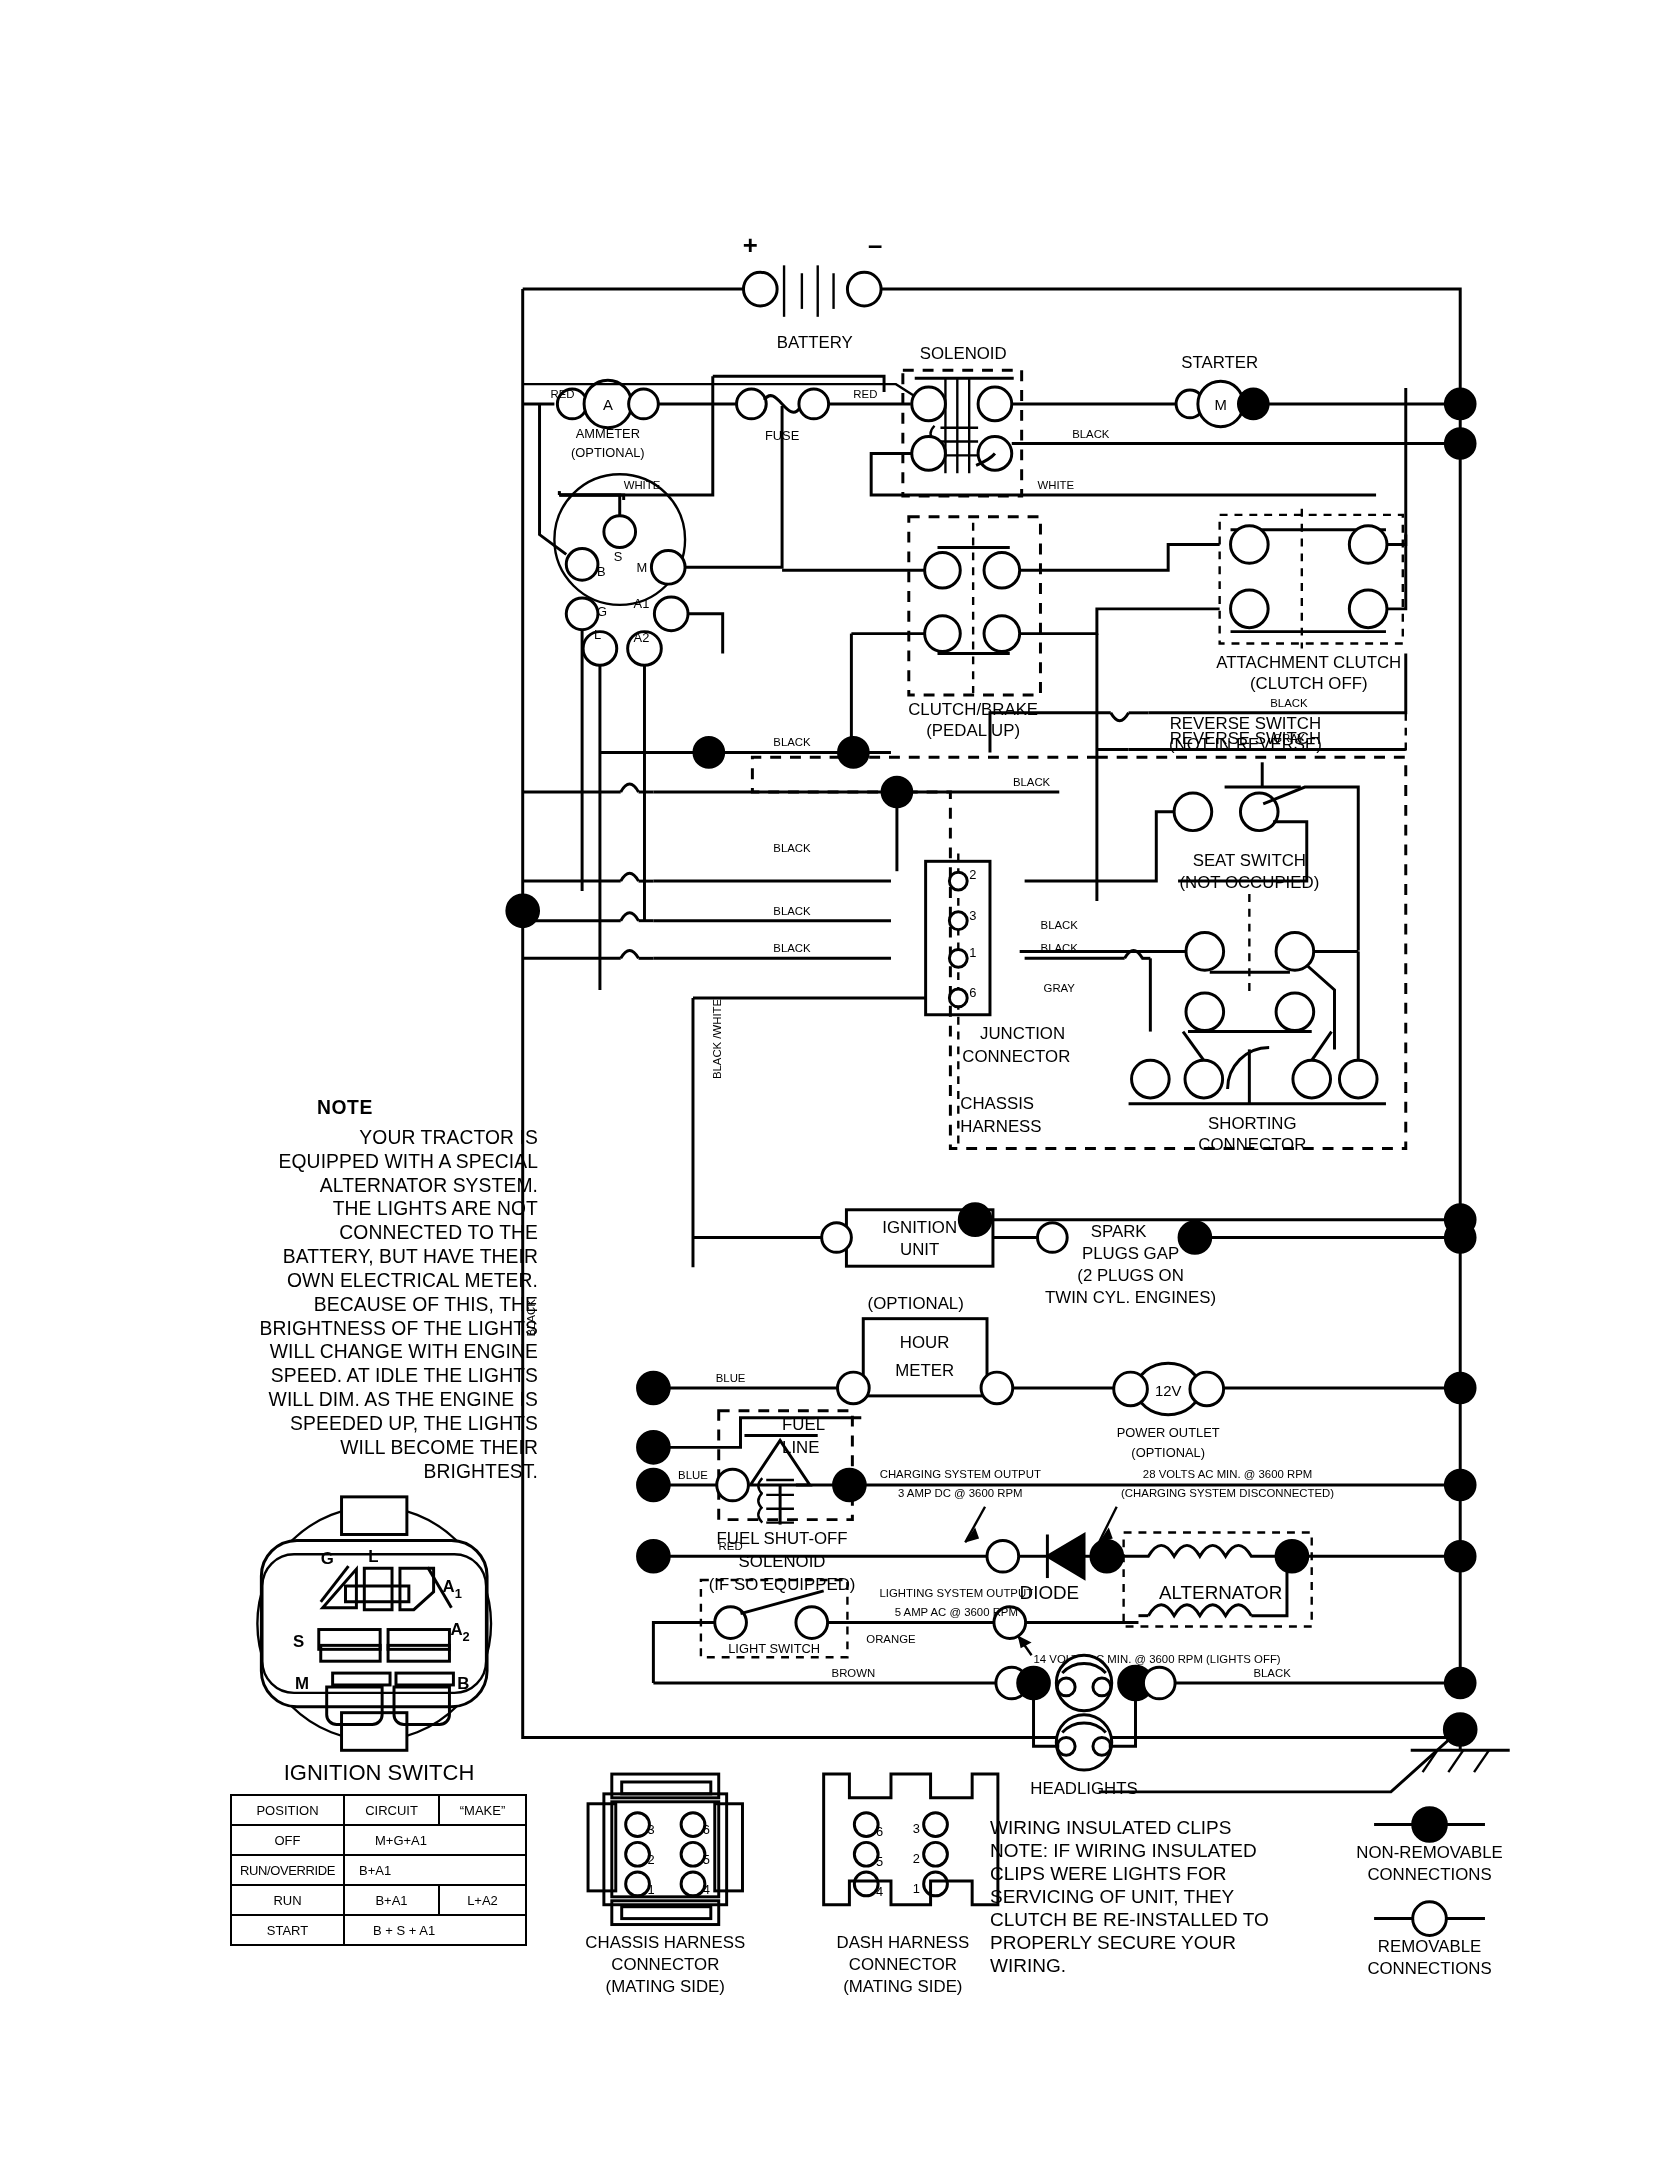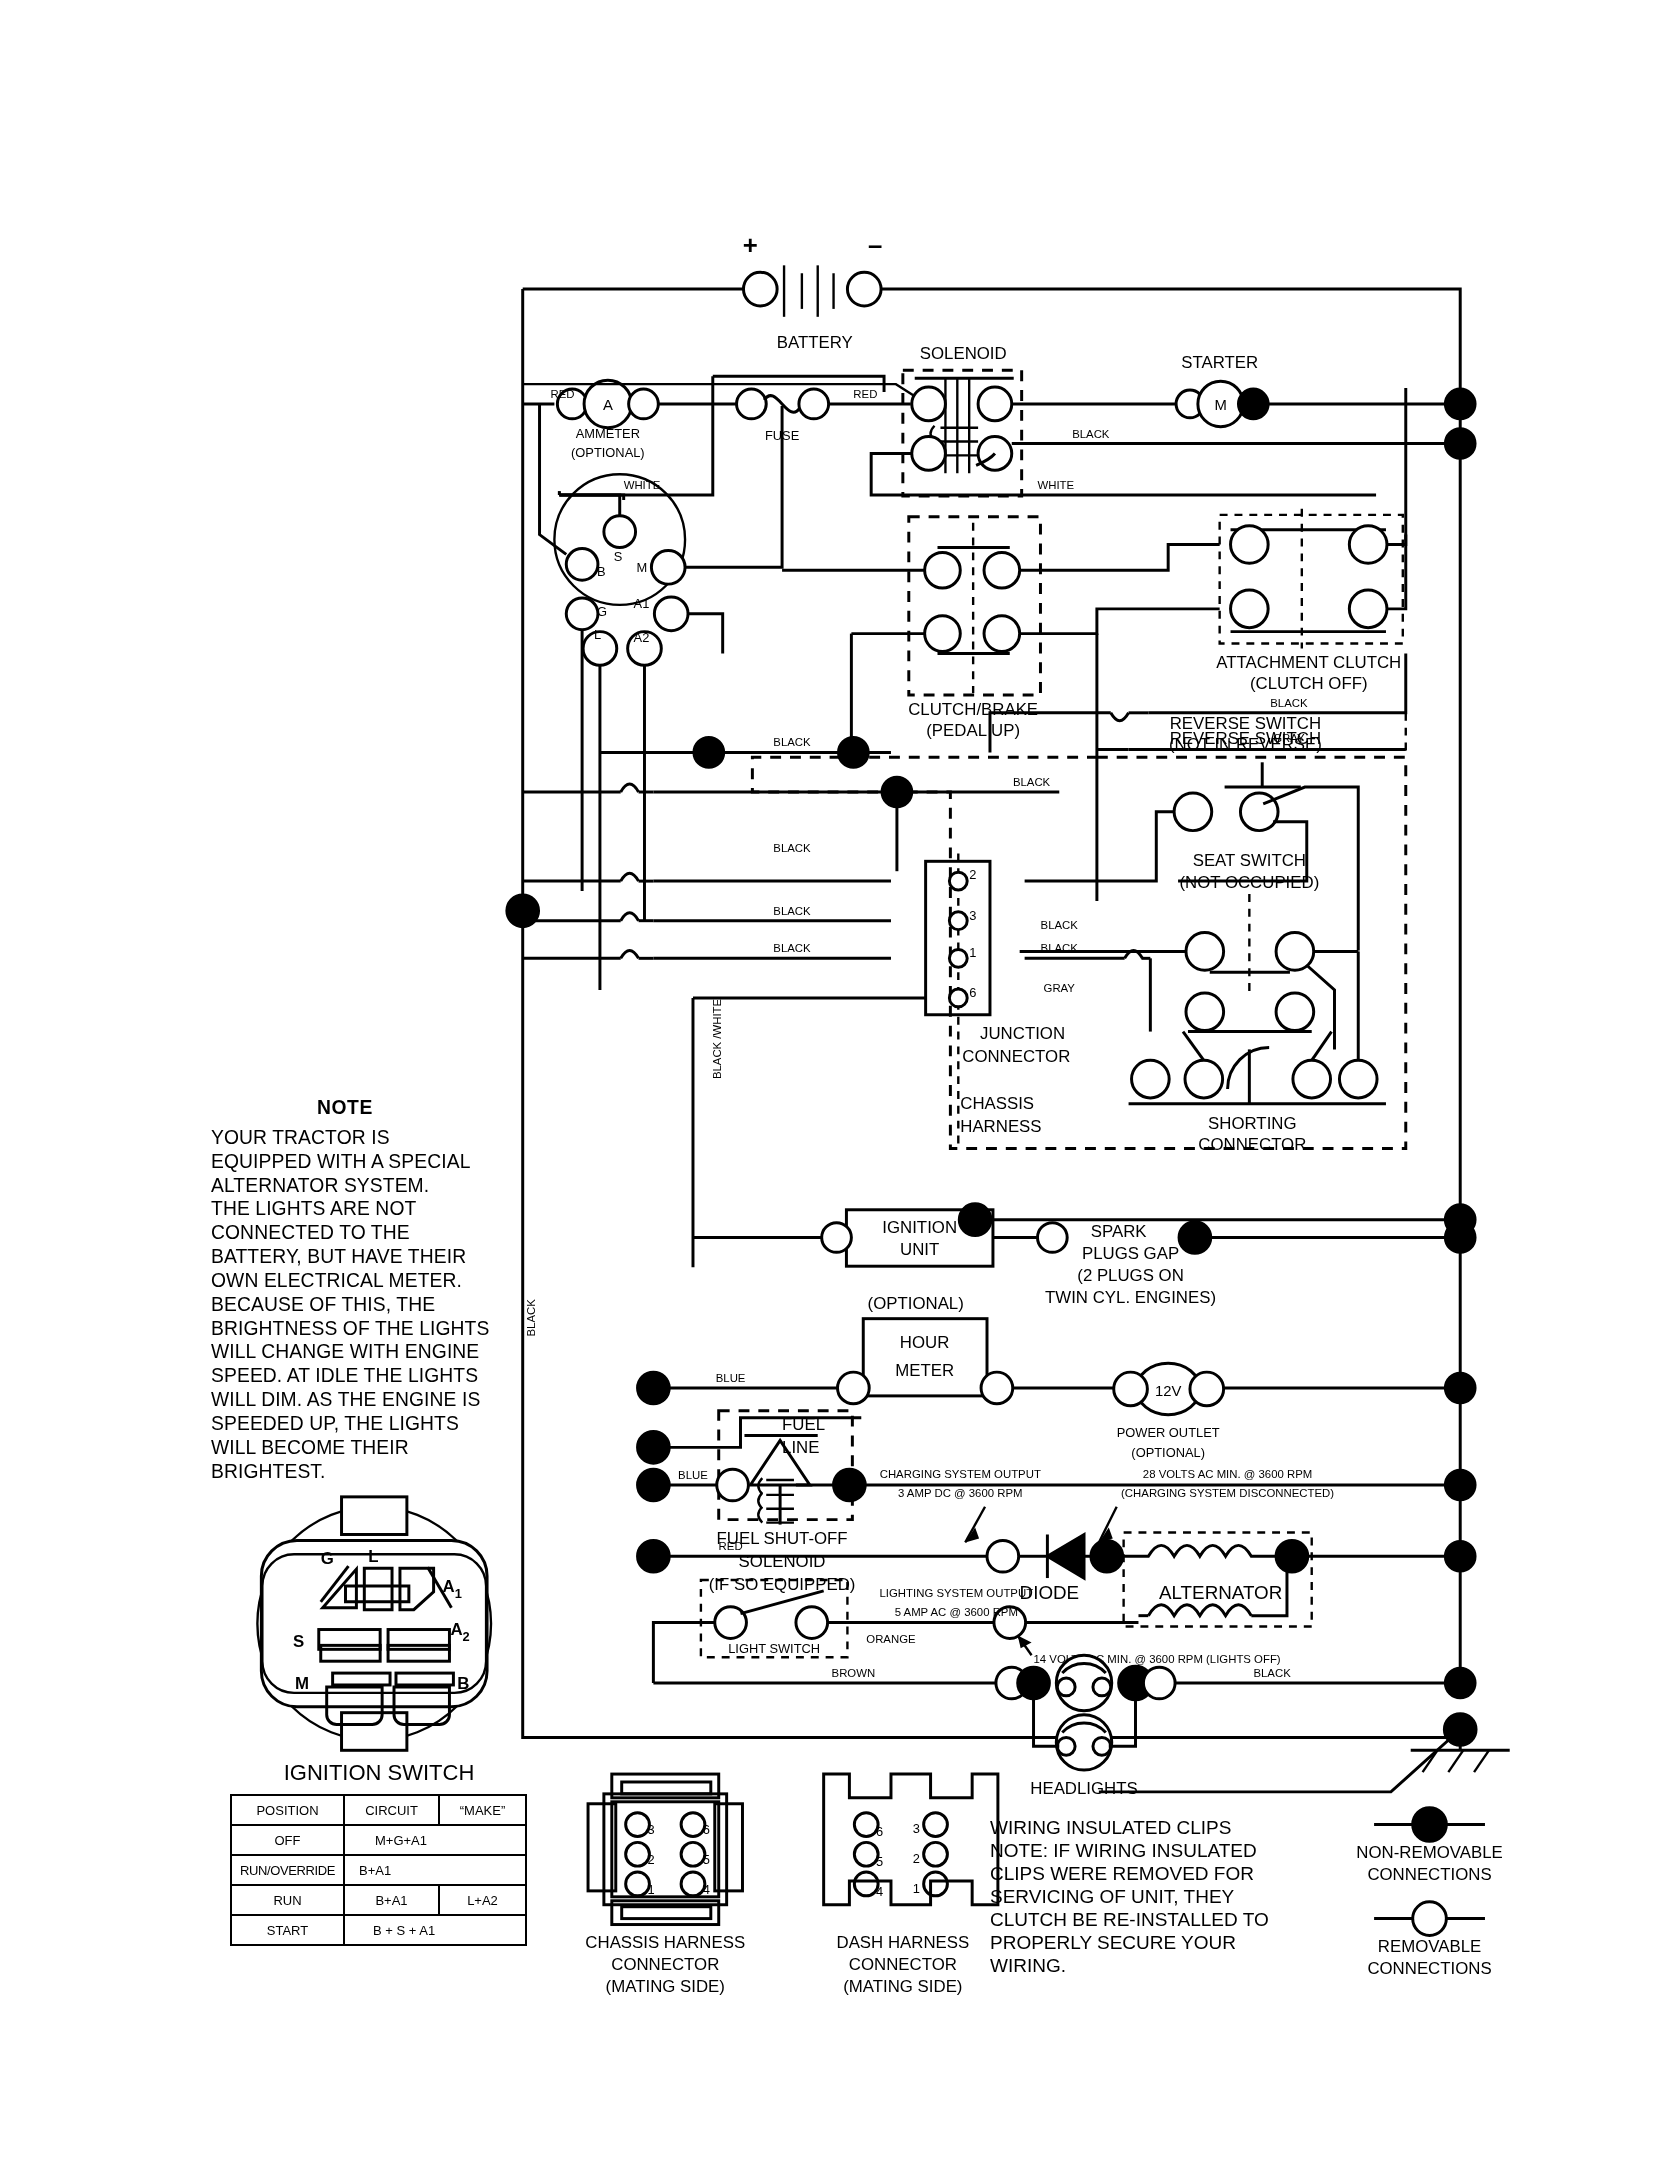--- a/index.html
+++ b/index.html
@@ -21,21 +21,21 @@
   .lbl-lg{font-size:19px;}
   .ctr{text-anchor:middle;}
   .wire{stroke:#000;fill:none;stroke-width:3;}
   .wire-thin{stroke:#000;fill:none;stroke-width:2.4;}
   .dash{stroke:#000;fill:none;stroke-width:3;stroke-dasharray:11 9;}
   .dash-fine{stroke:#000;fill:none;stroke-width:2.4;stroke-dasharray:8 7;}
   .term{fill:#fff;stroke:#000;stroke-width:3;}
   .term-f{fill:#000;stroke:#000;stroke-width:3;}
   .boxline{fill:none;stroke:#000;stroke-width:3;}
   .boxfill{fill:#fff;stroke:#000;stroke-width:3;}
-  .noteblk{position:absolute;font-size:19.3px;line-height:1.235;letter-spacing:0.1px;}
+  .noteblk{position:absolute;font-size:19.3px;line-height:1.235;letter-spacing:0.1px;text-align:right;}
   .notehead{position:absolute;font-size:19.3px;font-weight:bold;letter-spacing:0.6px;}
   table.itable{border-collapse:collapse;position:absolute;}
   table.itable td{border:2.5px solid #000;font-size:13px;padding:3px 4px;text-align:center;
                   font-family:"Liberation Sans",sans-serif;height:22px;}
   td.pos{width:103px;}
   td.cir{width:85px;}
   td.mk{width:77px;}
   td.tiny{font-size:13px;letter-spacing:-0.4px;}
 </style>
 </head>
@@ -590,21 +590,21 @@
   <tr>
     <td class="pos">START</td>
     <td colspan="2" style="text-align:left;padding-left:28px;">B + S + A1</td>
   </tr>
 </tbody>
     </table>
 
 <div style="position:absolute;left:990px;top:1817px;width:366px;font-size:19px;line-height:1.21;">
   <div>WIRING INSULATED CLIPS</div>
   <div>NOTE: IF WIRING INSULATED</div>
-  <div>CLIPS WERE REMOVED FOR</div>
+  <div>CLIPS WERE LIGHTS FOR</div>
   <div>SERVICING OF UNIT, THEY</div>
   <div>CLUTCH BE RE-INSTALLED TO</div>
   <div>PROPERLY SECURE YOUR</div>
   <div>WIRING.</div>
 </div>
 
 </div>
 
 
 </body></html>

